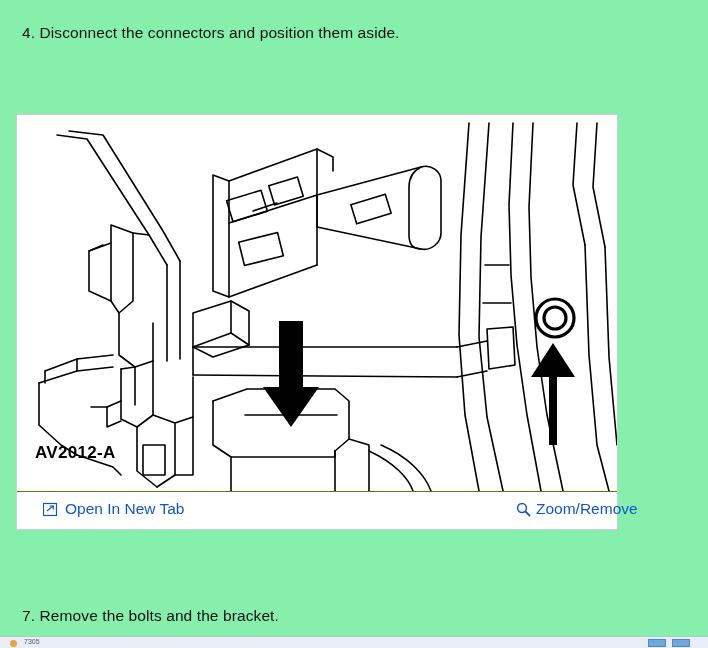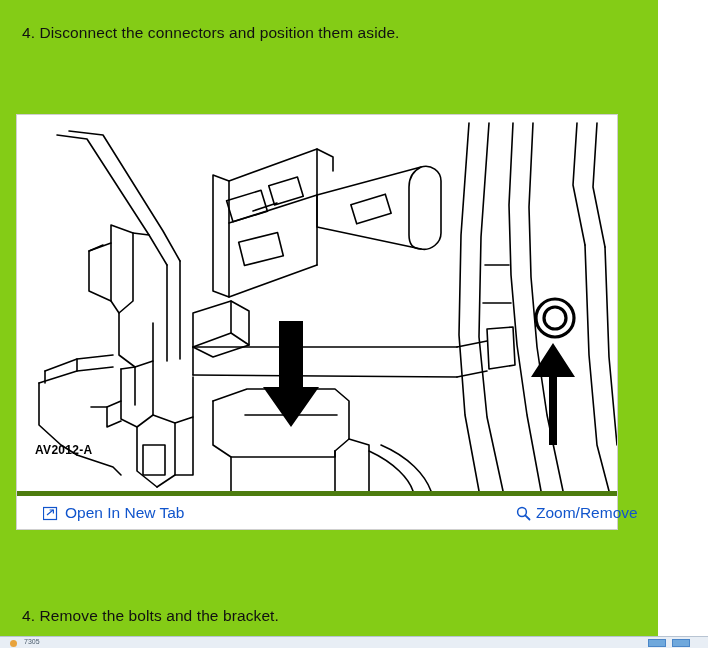--- a/index.html
+++ b/index.html
@@ -11,23 +11,23 @@
     width: 708px;
     height: 648px;
     font-family: "Liberation Sans", sans-serif;
     color: #1a1a1a;
     position: relative;
     overflow: hidden;
   }
   .page {
     position: absolute;
     left: 0; top: 0;
-    width: 658px;
+    width: 708px;
     height: 648px;
-    background: #84cc16;
+    background: #86efac;
   }
   .step-text {
     position: absolute;
     left: 22px;
     font-size: 15.5px;
     color: #111;
     letter-spacing: 0.1px;
     white-space: nowrap;
   }
   #step4 { top: 24px; }
@@ -49,33 +49,33 @@
     width: 600px;
     height: 376px;
     overflow: hidden;
   }
   .figure-art svg { display: block; }
 
   .fig-code {
     position: absolute;
     left: 18px;
     top: 328px;
-    font-size: 12px;
+    font-size: 17px;
     font-weight: bold;
     color: #000;
     letter-spacing: 0.3px;
   }
 
   .figure-footer {
     position: absolute;
     left: 0;
     top: 376px;
     width: 600px;
     height: 38px;
-    border-top: 5px solid #4d7c0f;
+    border-top: 1px solid #4d7c0f;
     box-sizing: border-box;
   }
   .link {
     position: absolute;
     top: 8px;
     font-size: 15.5px;
     color: #1155cc;
     text-decoration: none;
     cursor: pointer;
     white-space: nowrap;
@@ -255,21 +255,21 @@
       <span class="footer-icon" id="zoom-icon">
         <svg width="15" height="15" viewBox="0 0 15 15">
           <circle cx="6" cy="6" r="4.4" fill="none" stroke="#1155cc" stroke-width="1.5"></circle>
           <path d="M9.3 9.3 L13.5 13.5" stroke="#1155cc" stroke-width="1.8" stroke-linecap="round"></path>
         </svg>
       </span>
       <a class="link" id="zoom-print">Zoom/Remove</a>
     </div>
   </div>
 
-  <div class="step-text" id="step5">4. Remove the bolts and the bracket.</div>
+  <div class="step-text" id="step5">7. Remove the bolts and the bracket.</div>
 
   <div class="taskbar">
     <span class="taskbar-dot"></span>
     <span class="taskbar-label">7305</span>
     <span class="taskbar-chip" id="chip-1"></span>
     <span class="taskbar-chip" id="chip-2"></span>
   </div>
 
 </div>
 

